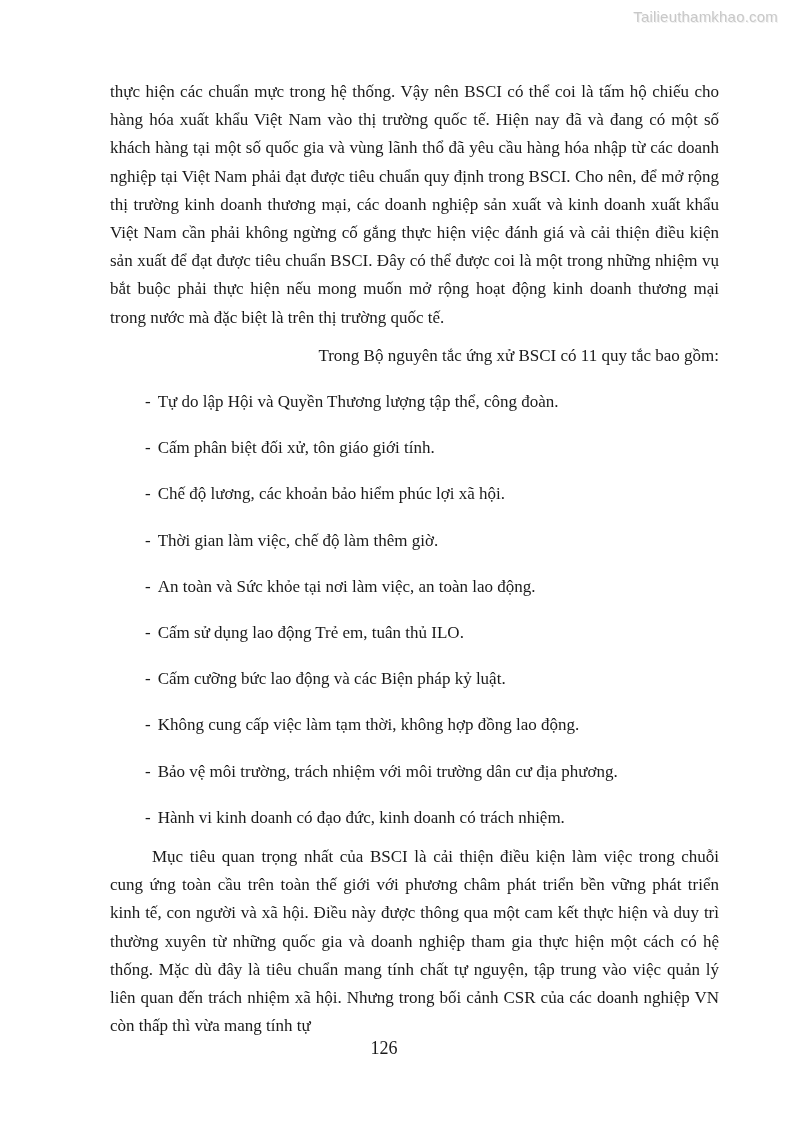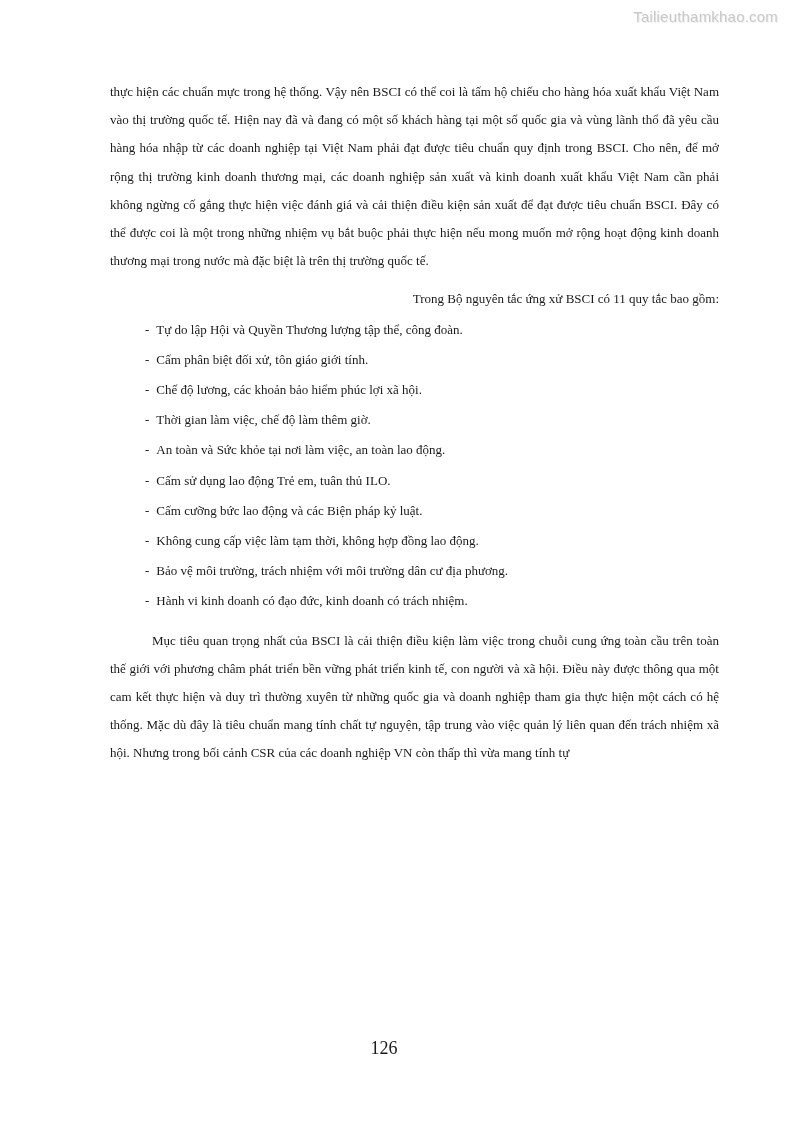--- a/index.html
+++ b/index.html
@@ -20,40 +20,40 @@
     font-size: 15px;
     color: #c8c8c8;
     text-shadow: 1px 1px 0 #efefef;
     letter-spacing: 0.2px;
   }
   .content {
     position: absolute;
     left: 110px;
     top: 78px;
     width: 609px;
-    font-size: 13px;
+    font-size: 17px;
     line-height: 28.2px;
   }
   .para {
     text-align: justify;
     margin: 0;
   }
   .para.indent { text-indent: 42px; }
   .list-intro {
     margin: 10px 0 0 0;
     text-indent: 42px;
     text-align: right;
   }
   .list {
     margin: 0;
     padding: 0;
     list-style: none;
   }
   .list-item {
-    margin: 2px 0 0 0;
+    margin: 18px 0 0 0;
     padding-left: 35px;
     text-align: left;
     white-space: nowrap;
   }
   .list-item .bullet {
     margin-right: 7px;
   }
   .para.last {
     margin-top: 11px;
   }

